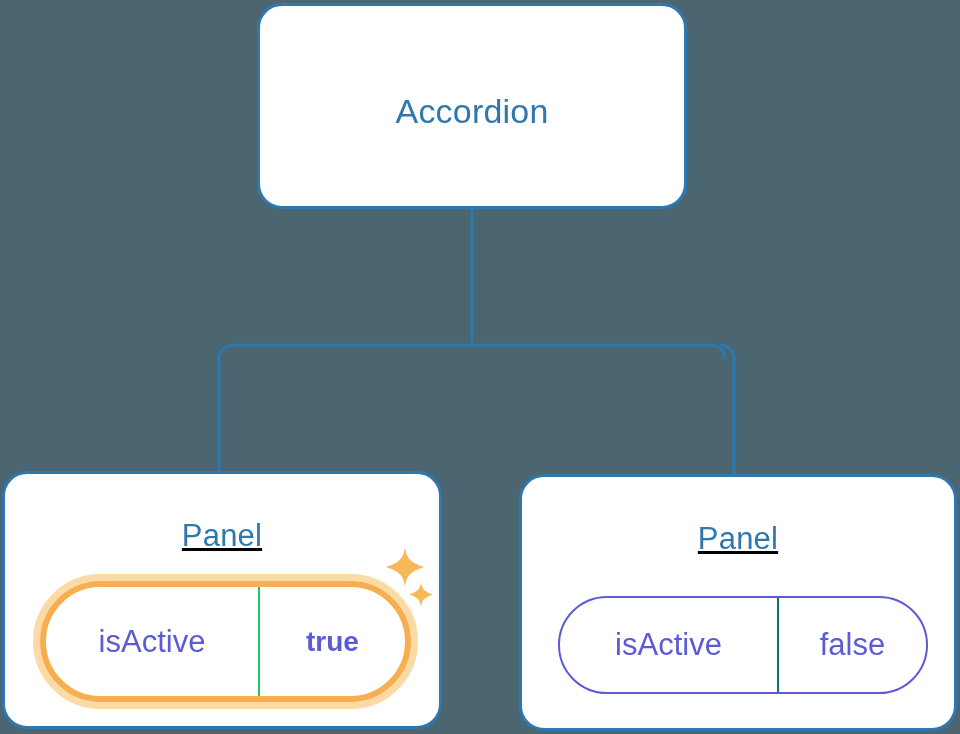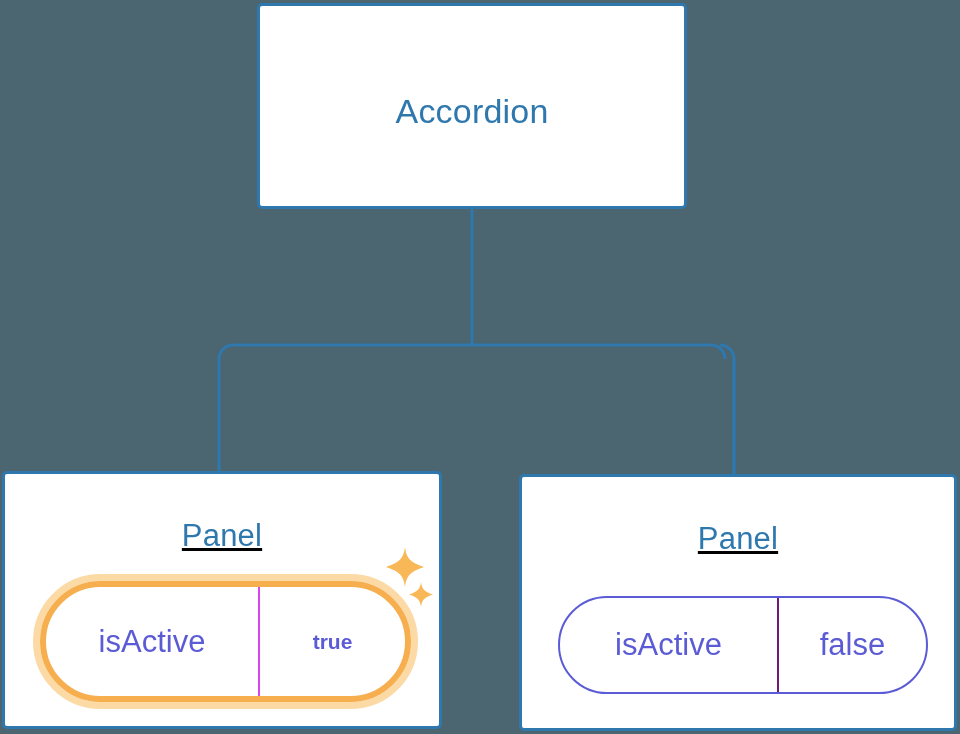--- a/index.html
+++ b/index.html
@@ -27,21 +27,21 @@
     width: 960px;
     height: 734px;
     pointer-events: none;
   }
 
   
   .node {
     position: absolute;
     background: #ffffff;
     border: 3px solid #2e78ae;
-    border-radius: 5px;
+    border-radius: 25px;
     box-sizing: border-box;
   }
 
   .node-title {
     text-align: center;
     color: #2e78ae;
     font-weight: 400;
     letter-spacing: 0.2px;
     white-space: nowrap;
   }
@@ -96,21 +96,21 @@
   .pill .pill-key,
   .pill .pill-val {
     display: flex;
     align-items: center;
     justify-content: center;
     color: #5b5bd6;
     white-space: nowrap;
     box-sizing: border-box;
   }
   .pill .pill-val {
-    border-left: 2px solid #701a75;
+    border-left: 2px solid #0f766e;
   }
 
   
   #pill-1 {
     left: 36px;
     top: 119px;
     width: 370px;
     height: 98px;
     border-width: 2px;
   }
@@ -167,23 +167,23 @@
     box-sizing: border-box;
     color: #5b5bd6;
   }
   .pill-ring .pill-key {
     width: 212px;
     font-size: 31px;
     font-weight: 400;
   }
   .pill-ring .pill-val {
     flex: 1;
-    font-size: 21px;
+    font-size: 28px;
     font-weight: 700;
-    border-left: 2px solid #d946ef;
+    border-left: 2px solid #22c55e;
   }
 
   
   .sparkle {
     position: absolute;
     pointer-events: none;
   }
   #sparkle-large {
     left: 381px;
     top: 73px;

